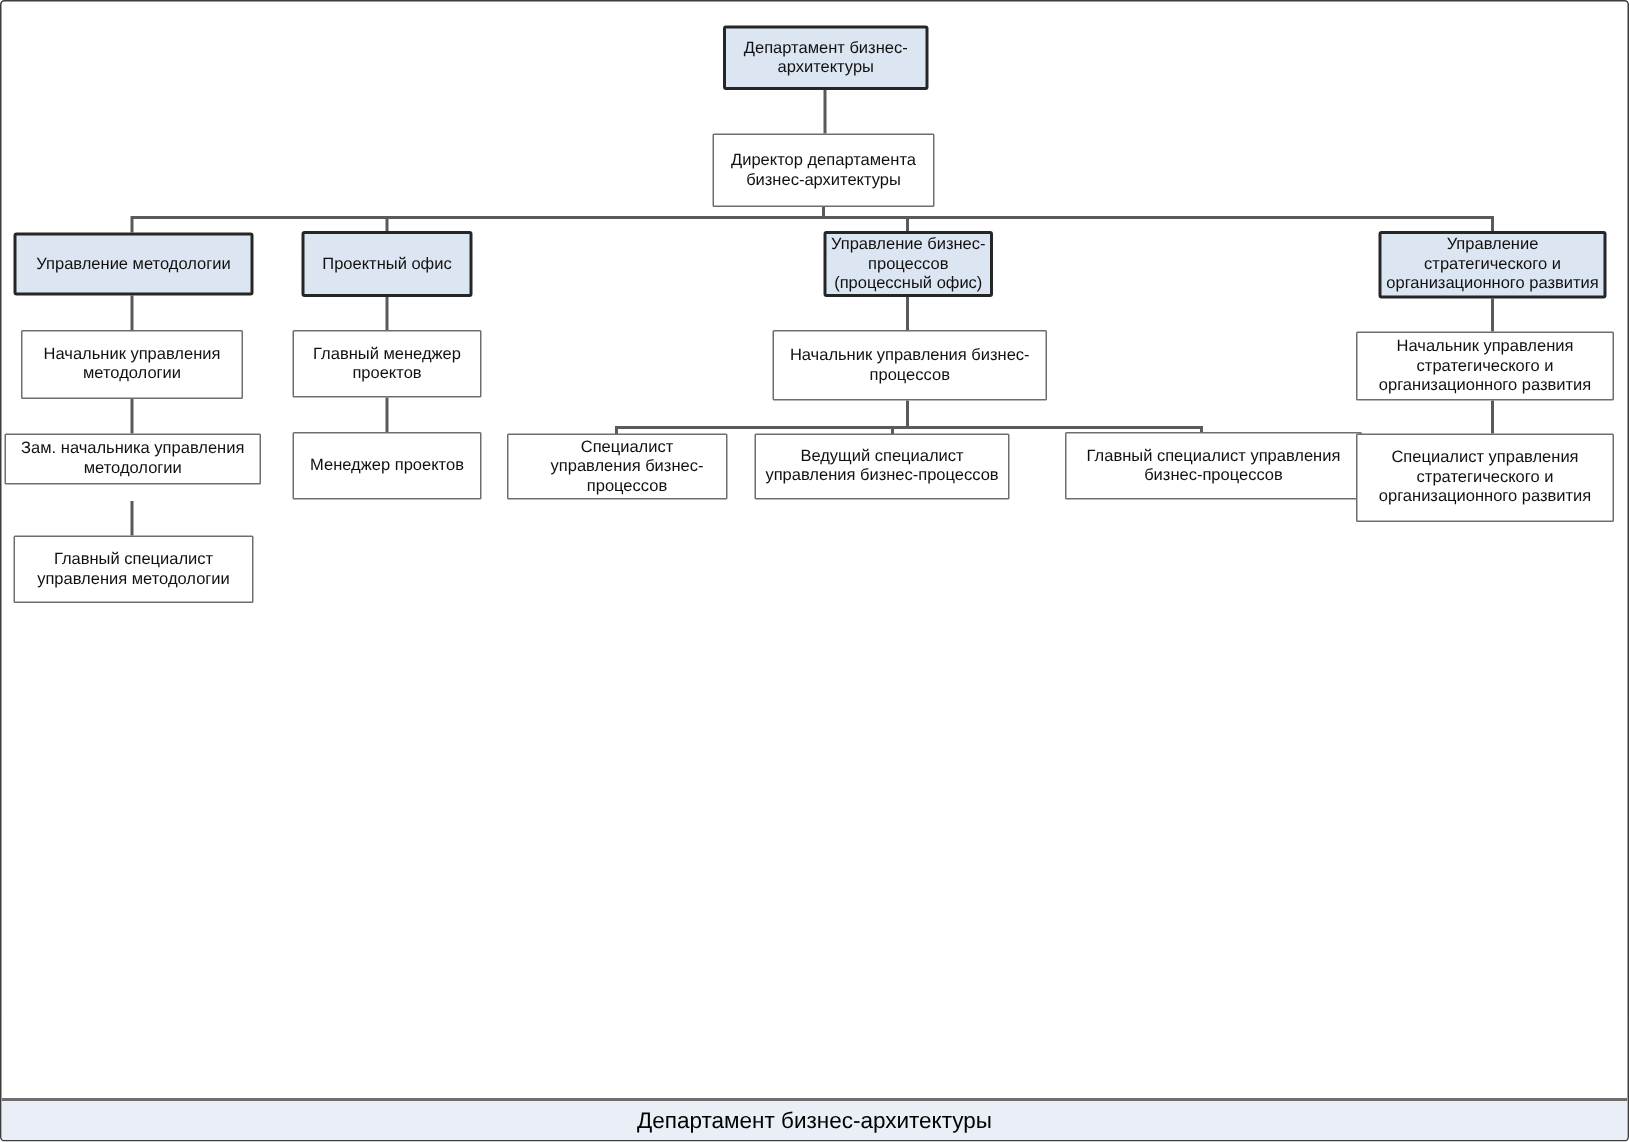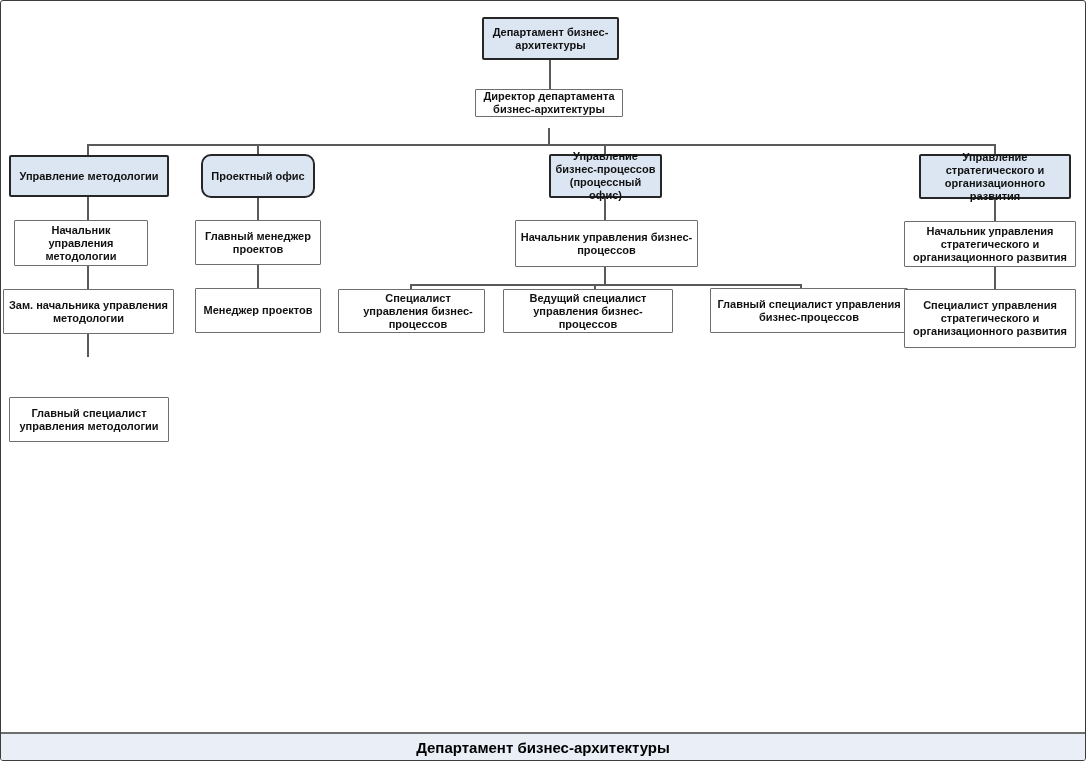--- a/index.html
+++ b/index.html
@@ -5,21 +5,20 @@
   * { margin:0; padding:0; box-sizing:border-box; }
   html,body { background:#fff; }
   body { font-family:"Liberation Sans", sans-serif; }
   .canvas {
     position:relative;
     width:1086px; height:761px;
     background:#ffffff;
     border:1px solid #3c3c3c;
     border-radius:3px;
     overflow:hidden;
-    font-weight:bold;
   }
   .box {
     position:absolute;
     background:#ffffff;
     border:1px solid #6e6e6e;
     display:flex;
     align-items:center;
     justify-content:center;
     text-align:center;
     font-size:11px;
@@ -70,28 +69,28 @@
   <div class="line" style="left:603px;top:197px;width:2px;height:22px;"></div>
   <div class="line" style="left:603px;top:266px;width:2px;height:18px;"></div>
   <div class="line" style="left:409px;top:283px;width:392px;height:2px;"></div>
   <div class="line" style="left:409px;top:285px;width:2px;height:4px;"></div>
   <div class="line" style="left:593px;top:285px;width:2px;height:4px;"></div>
   <div class="line" style="left:799px;top:285px;width:2px;height:3px;"></div>
   <div class="line" style="left:993px;top:198px;width:2px;height:22px;"></div>
   <div class="line" style="left:993px;top:266px;width:2px;height:22px;"></div>
 
   <div class="box unit" style="left:481px;top:16px;width:137px;height:43px;">Департамент бизнес-архитектуры</div>
-  <div class="box" style="left:474px;top:88px;width:148px;height:28px;">Директор департамента бизнес-архитектуры</div>
+  <div class="box" style="left:474px;top:88px;width:148px;height:49px;">Директор департамента бизнес-архитектуры</div>
 
   <div class="box unit" style="left:8px;top:154px;width:160px;height:42px;">Управление методологии</div>
-  <div class="box" style="left:13px;top:219px;width:134px;height:46px;">Начальник управления методологии</div>
-  <div class="box" style="left:2px;top:288px;width:171px;height:45px;">Зам. начальника управления методологии</div>
-  <div class="box" style="left:8px;top:356px;width:160px;height:45px;margin-top:40px;">Главный специалист управления методологии</div>
+  <div class="box" style="left:13px;top:219px;width:148px;height:46px;">Начальник управления методологии</div>
+  <div class="box" style="left:2px;top:288px;width:171px;height:34px;">Зам. начальника управления методологии</div>
+  <div class="box" style="left:8px;top:356px;width:160px;height:45px;">Главный специалист управления методологии</div>
 
-  <div class="box unit" style="left:200px;top:153px;width:114px;height:44px;border-radius:10px;">Проектный офис</div>
+  <div class="box unit" style="left:200px;top:153px;width:114px;height:44px;">Проектный офис</div>
   <div class="box" style="left:194px;top:219px;width:126px;height:45px;">Главный менеджер проектов</div>
   <div class="box" style="left:194px;top:287px;width:126px;height:45px;">Менеджер проектов</div>
 
   <div class="box" style="left:514px;top:219px;width:183px;height:47px;">Начальник управления бизнес-процессов</div>
   <div class="box unit" style="left:548px;top:153px;width:113px;height:44px;padding:1px 2px;">Управление бизнес-процессов (процессный офис)</div>
   <div class="box" style="left:337px;top:288px;width:147px;height:44px;padding-left:17px;">Специалист управления бизнес-процессов</div>
   <div class="box" style="left:502px;top:288px;width:170px;height:44px;">Ведущий специалист управления бизнес-процессов</div>
   <div class="box" style="left:709px;top:287px;width:198px;height:45px;">Главный специалист управления бизнес-процессов</div>
 
   <div class="box unit" style="left:918px;top:153px;width:152px;height:45px;padding:1px 2px;text-align:center;">Управление стратегического и организационного развития</div>

